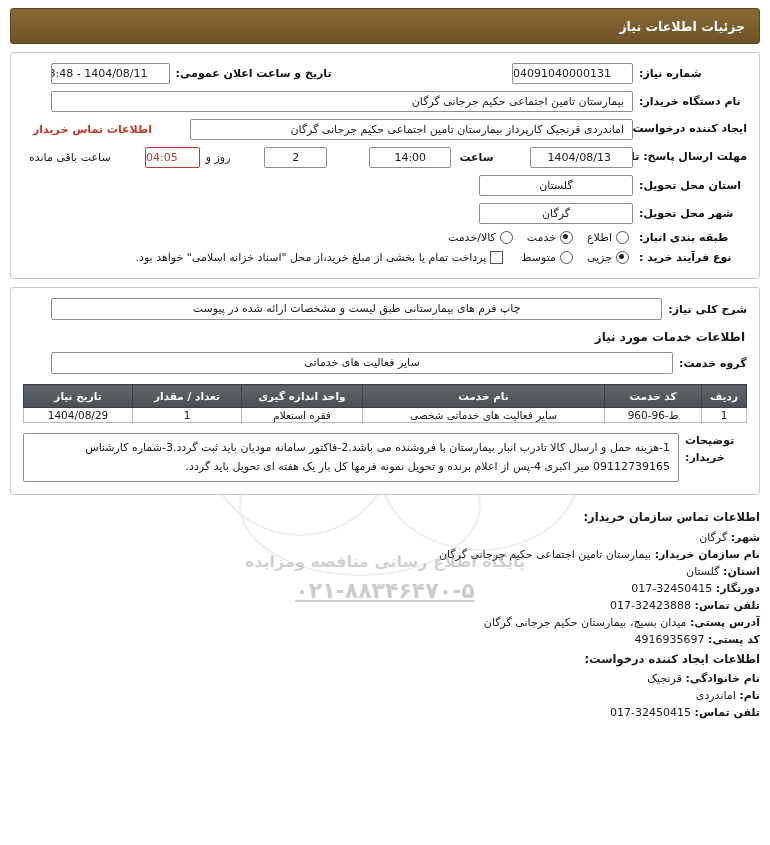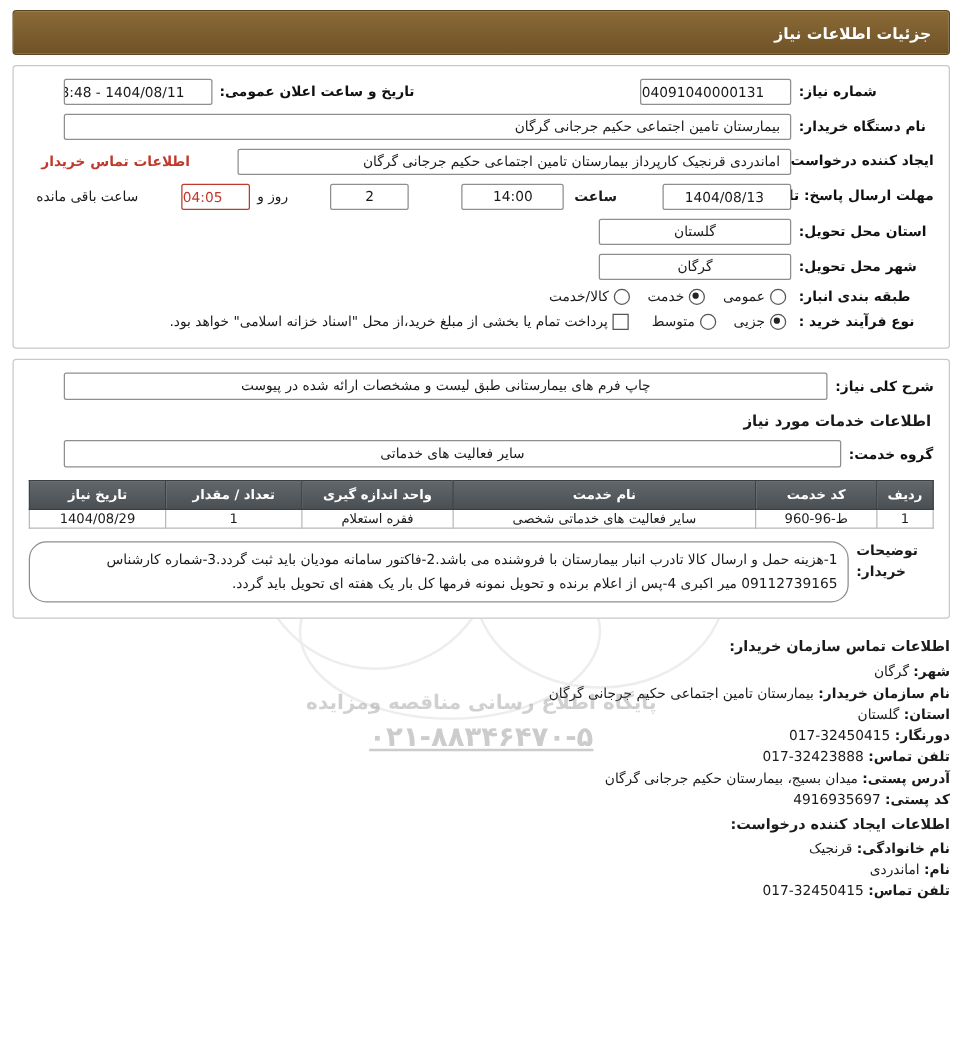--- a/index.html
+++ b/index.html
@@ -202,21 +202,21 @@
     flex: 0 0 62px;
     font-size: 11px;
     font-weight: bold;
     text-align: left;
     padding-left: 6px;
     line-height: 1.5;
   }
   .notes-box {
     flex: 1 1 auto;
     border: 1px solid #8e8e8e;
-    border-radius: 14px;
+    border-radius: 2px;
     padding: 5px 8px;
     font-size: 11px;
     line-height: 1.7;
     min-height: 34px;
   }
 
   
   .contact {
     margin-top: 14px;
     font-size: 11px;
@@ -333,21 +333,21 @@
     <div class="row">
       <div class="lbl lbl-w">شهر محل تحویل:</div>
       <div class="box" style="width:154px">گرگان</div>
     </div>
 
     <div class="row">
       <div class="lbl lbl-w">طبقه بندی انبار:</div>
       <div class="radio-group">
         <label class="radio-item">
           <span class="radio"></span>
-          <span>عمومی</span>
+          <span>اطلاع</span>
         </label>
         <label class="radio-item">
           <span class="radio on"></span>
           <span>خدمت</span>
         </label>
         <label class="radio-item">
           <span class="radio"></span>
           <span>کالا/خدمت</span>
         </label>
       </div>

